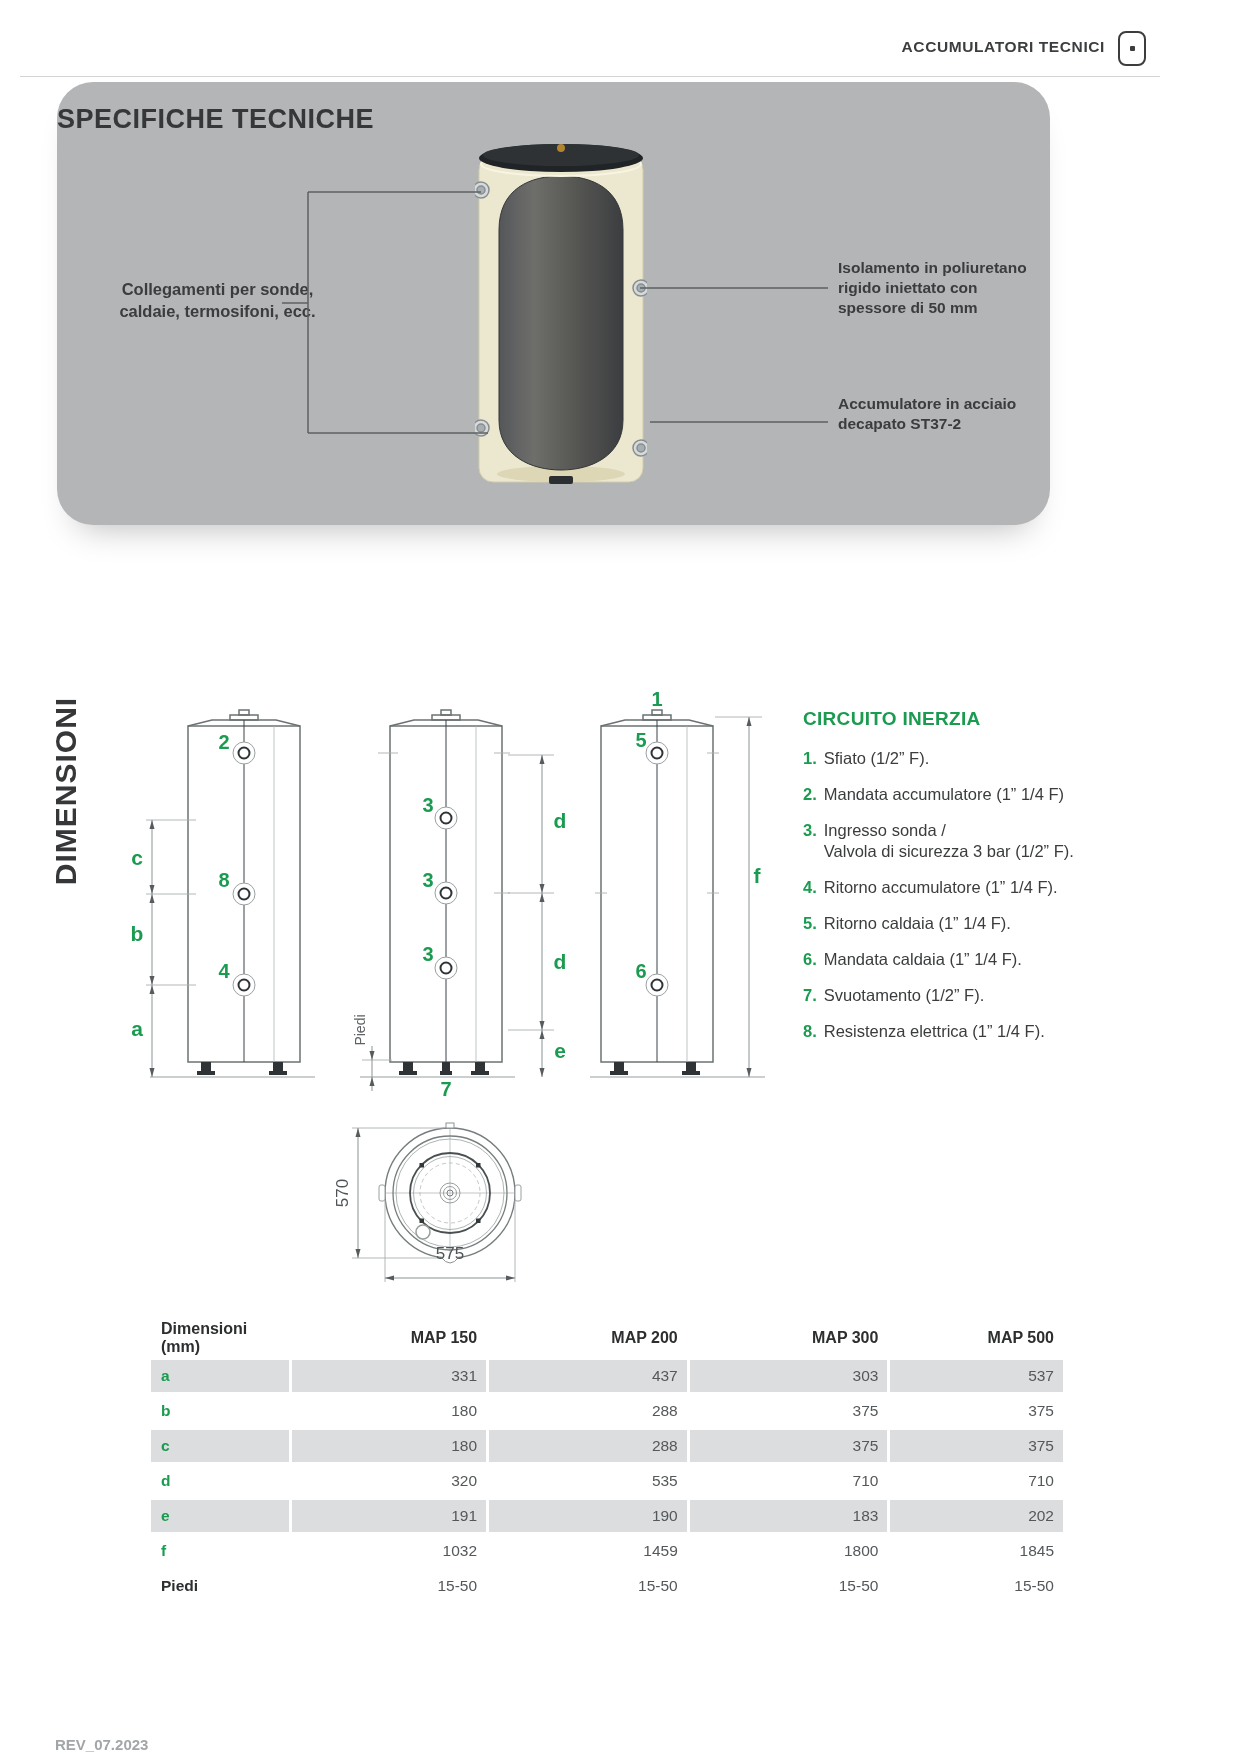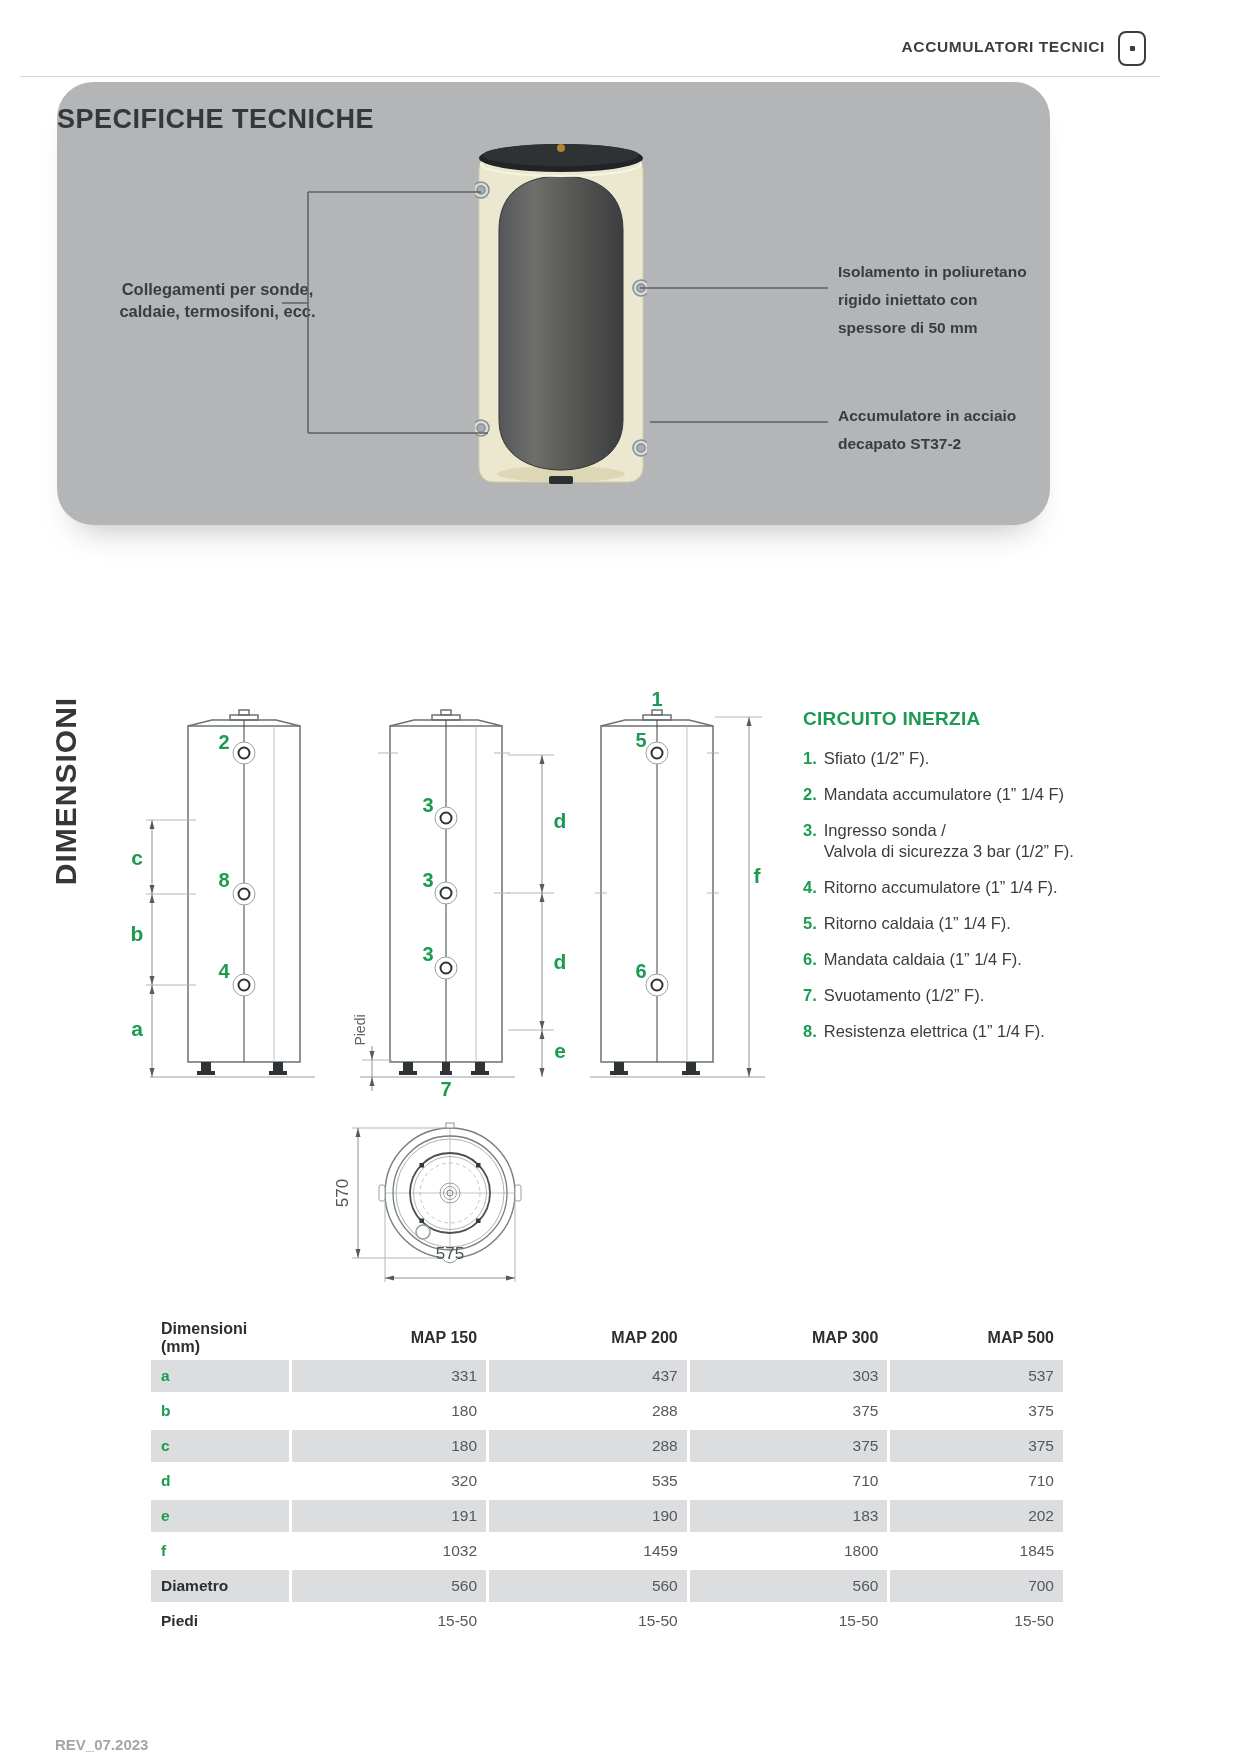--- a/index.html
+++ b/index.html
@@ -12,22 +12,22 @@
             border-radius:8px;display:flex;align-items:center;justify-content:center;}
   .hdr-mark i{width:5px;height:5px;background:#3b3d3e;border-radius:1px;}
   .hdr-line{position:absolute;top:56px;left:20px;width:1140px;height:0;border-top:1.5px solid #d2d4d5;}
   
   .specs{position:absolute;left:57px;top:62px;width:993px;height:443px;background:#b3b5b7;
          border-radius:36px;box-shadow:0 22px 34px -20px rgba(0,0,0,.28);}
   .specs-title{position:absolute;left:0;top:22px;width:100%;text-align:left;
                font-size:27px;font-weight:800;letter-spacing:.5px;color:#353738;}
   .callout{position:absolute;font-weight:800;color:#3a3c3d;white-space:pre-line;}
   .co-left{left:38px;top:196px;width:245px;text-align:center;font-size:16.5px;line-height:22px;}
-  .co-r1{left:781px;top:176px;width:210px;font-size:15.5px;line-height:28px;}
-  .co-r2{left:781px;top:320px;width:210px;font-size:15.5px;line-height:28px;}
+  .co-r1{left:781px;top:176px;width:210px;font-size:15.5px;line-height:20px;}
+  .co-r2{left:781px;top:312px;width:210px;font-size:15.5px;line-height:20px;}
   .tank{position:absolute;left:418px;top:58px;}
   
   .linework{position:absolute;left:0;top:0;z-index:2;pointer-events:none;}
   
   .dimensioni{position:absolute;left:20px;top:676px;width:92px;height:190px;display:flex;
               align-items:center;justify-content:center;}
   .dimensioni span{transform:rotate(-90deg);white-space:nowrap;font-size:30px;font-weight:800;
                    letter-spacing:1px;color:#353738;}
   
   .plab{position:absolute;z-index:3;width:24px;text-align:center;font-size:20px;font-weight:800;color:#1b9b50;}
@@ -409,27 +409,20 @@
         <td class="val">183</td>
         <td class="val">202</td>
       </tr>
       <tr>
         <td class="lbl green">f</td>
         <td class="val">1032</td>
         <td class="val">1459</td>
         <td class="val">1800</td>
         <td class="val">1845</td>
       </tr>
-      <tr class="shade">
-        <td class="lbl darklbl">Diametro</td>
-        <td class="val">560</td>
-        <td class="val">560</td>
-        <td class="val">560</td>
-        <td class="val">700</td>
-      </tr>
       <tr>
         <td class="lbl darklbl">Piedi</td>
         <td class="val">15-50</td>
         <td class="val">15-50</td>
         <td class="val">15-50</td>
         <td class="val">15-50</td>
       </tr>
     </tbody>
   </table>
 

